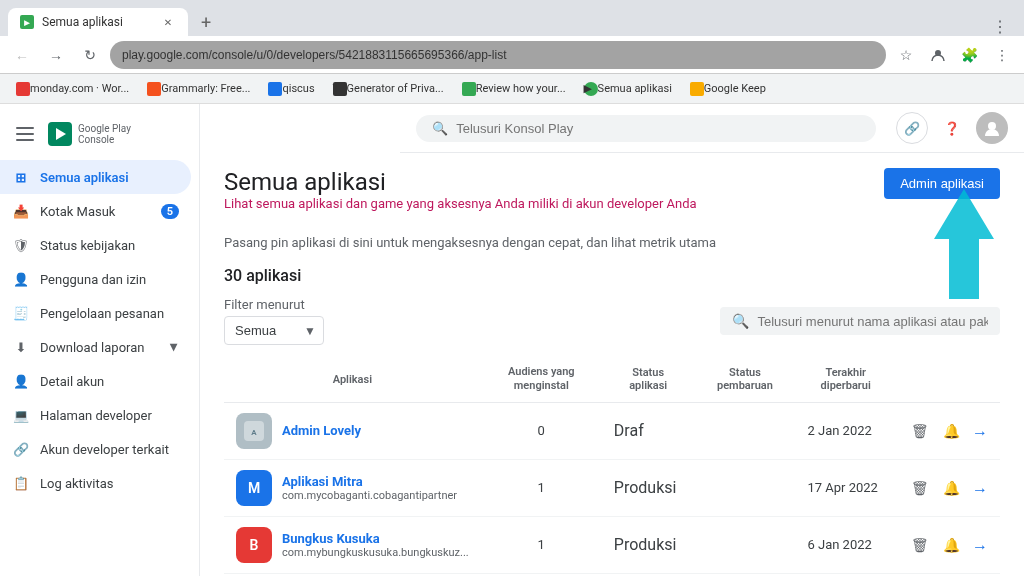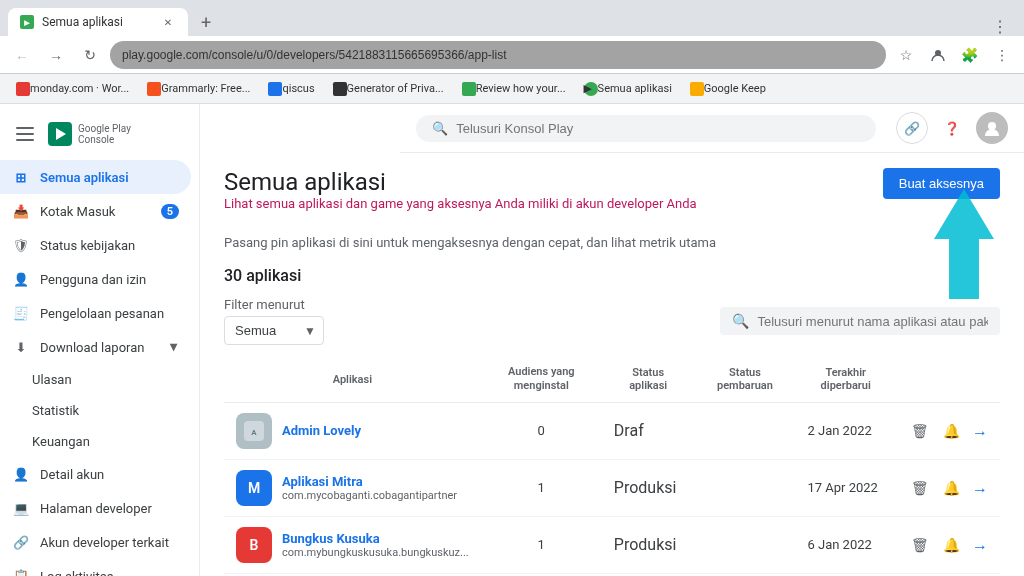--- a/index.html
+++ b/index.html
@@ -203,31 +203,20 @@
     </div>
     <div class="sidebar-item">
       <span class="item-icon">🧾</span>
       <span>Pengelolaan pesanan</span>
     </div>
     <div class="sidebar-item expanded">
       <span class="item-icon">⬇</span>
       <span>Download laporan</span>
       <span class="chevron">▶</span>
     </div>
-    <div class="sidebar-submenu">
-      <div class="sidebar-item">
-        <span>Ulasan</span>
-      </div>
-      <div class="sidebar-item">
-        <span>Statistik</span>
-      </div>
-      <div class="sidebar-item">
-        <span>Keuangan</span>
-      </div>
-    </div>
     <div class="sidebar-item">
       <span class="item-icon">👤</span>
       <span>Detail akun</span>
     </div>
     <div class="sidebar-item">
       <span class="item-icon">💻</span>
       <span>Halaman developer</span>
     </div>
     <div class="sidebar-item">
       <span class="item-icon">🔗</span>
@@ -258,21 +247,21 @@
         </div>
       </div>
     </div>
 
     <div style="margin-top:44px;">
       <div class="page-header">
         <div>
           <h1 class="page-title">Semua aplikasi</h1>
           <p class="page-subtitle">Lihat semua aplikasi dan game yang aksesnya Anda miliki di akun developer Anda</p>
         </div>
-        <button class="btn-primary">Buat aksesnya</button>
+        <button class="btn-primary">Admin aplikasi</button>
       </div>
 
       <div style="margin-bottom:12px;">
         <p class="section-subtitle">Pasang pin aplikasi di sini untuk mengaksesnya dengan cepat, dan lihat metrik utama</p>
       </div>
 
       <div class="apps-count-row">
         <span class="apps-count">30 aplikasi</span>
       </div>
 

